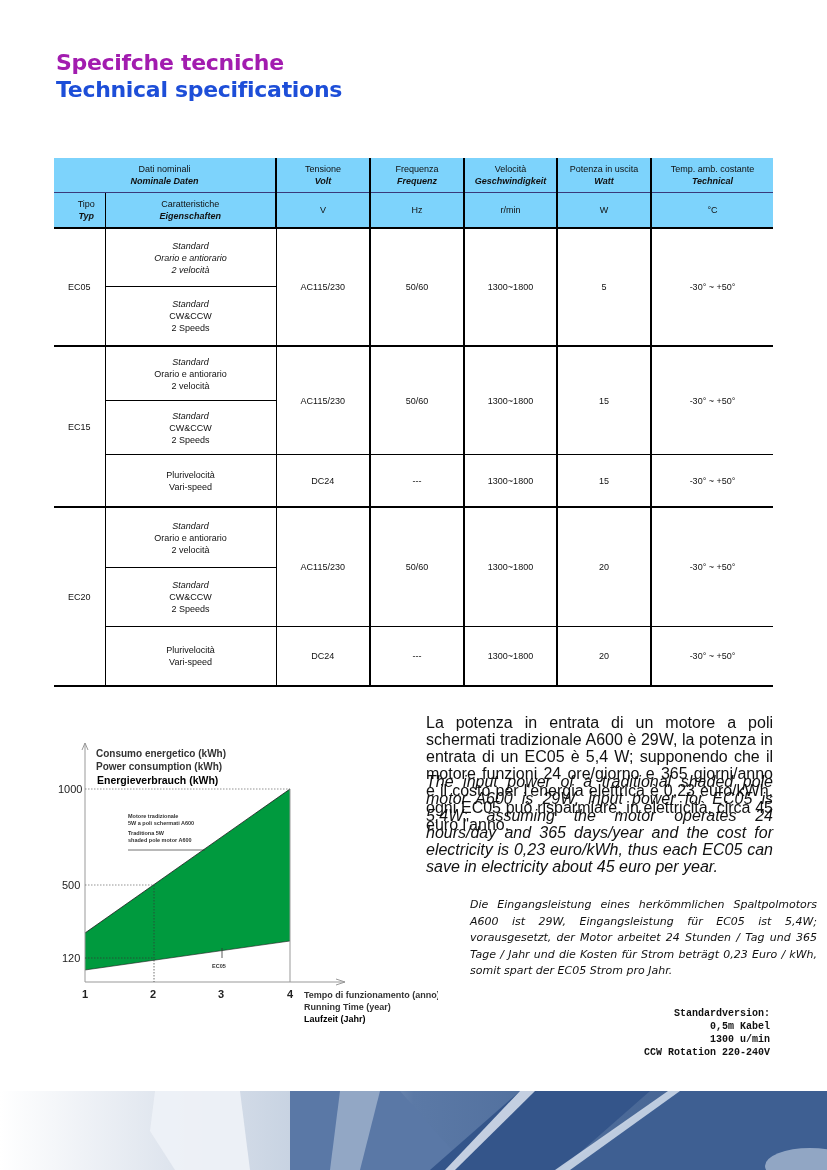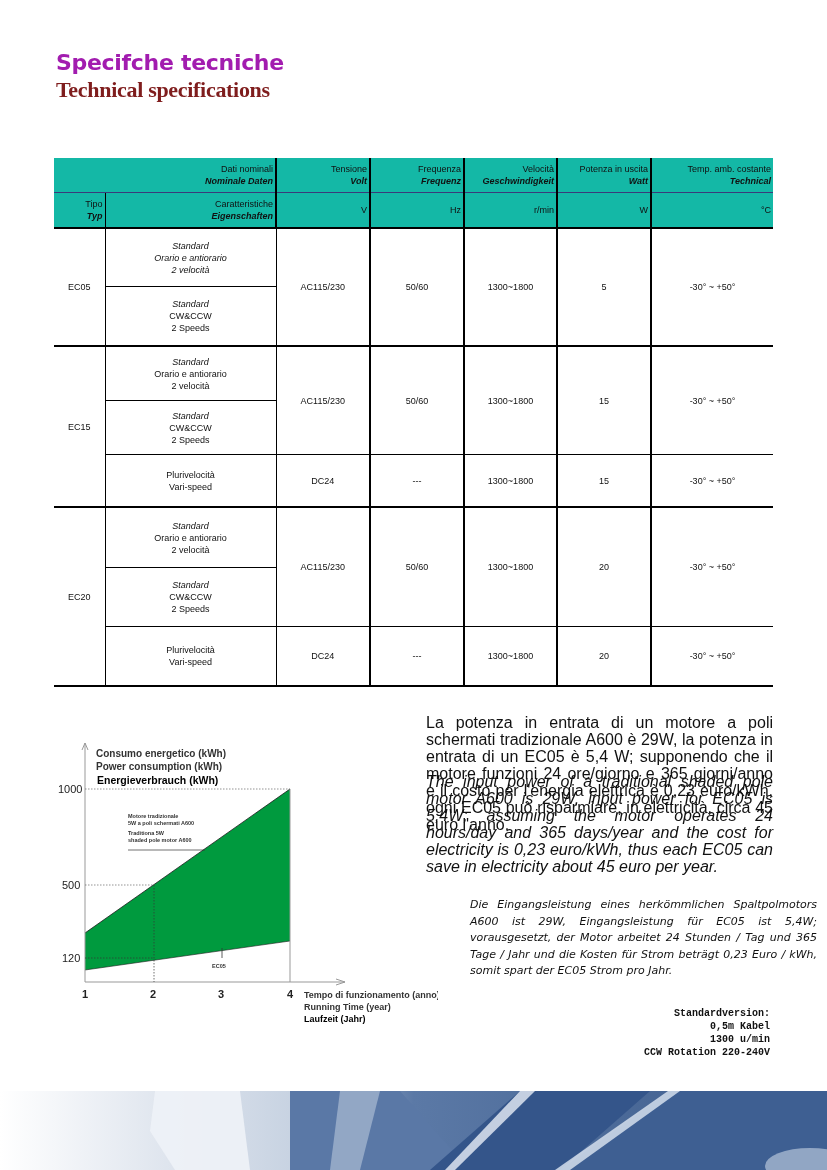--- a/index.html
+++ b/index.html
@@ -1,22 +1,22 @@
 <!DOCTYPE html>
 <html><head>
 <meta charset="utf-8">
 <style>
   html,body{margin:0;padding:0;background:#fff;}
   body{width:827px;height:1170px;position:relative;overflow:hidden;font-family:"Liberation Sans",sans-serif;color:#111;}
   .titles{position:absolute;left:56px;top:49px;font-family:"DejaVu Sans",sans-serif;font-weight:bold;font-size:22px;line-height:27px;letter-spacing:-0.3px;}
   .t1{color:#a21caf;}
-  .t2,.t3{color:#7f1d1d;font-family:Liberation Serif, serif;}
+  .t2,.t3{color:#1d4ed8;}
   table.spec{position:absolute;left:54px;top:158px;width:719px;border-collapse:collapse;font-size:9px;line-height:12px;}
   table.spec td{text-align:center;vertical-align:middle;border:1px solid #000;padding:0 2px;}
-  table.spec tr.h td{background:#14b8a6;text-align:right;}
+  table.spec tr.h td{background:#7dd3fc;}
   table.spec tr.h1 td{height:34px;border-top:none;border-left:none;border-right:2px solid #000;border-bottom:1px solid #3a3a7a;}
   table.spec tr.h2 td{height:34px;border-left:none;border-right:2px solid #000;border-bottom:2px solid #000;}
   table.spec tr.h1 td:last-child, table.spec tr.h2 td:last-child{border-right:none;}
   table.spec tr.h2 td.c-tipo{border-right:1px solid #000;padding-left:16px;}
   table.spec td.vb{border-right:2px solid #000;}
   table.spec td.c-tipo{border-left:none;border-right:1px solid #000;}
   table.spec td.last{border-right:none;}
   table.spec tr.grp-end td{border-bottom:2px solid #000;}
   table.spec td.tipo-cell{border-bottom:2px solid #000;}
   i.sub{font-style:italic;font-weight:bold;}

